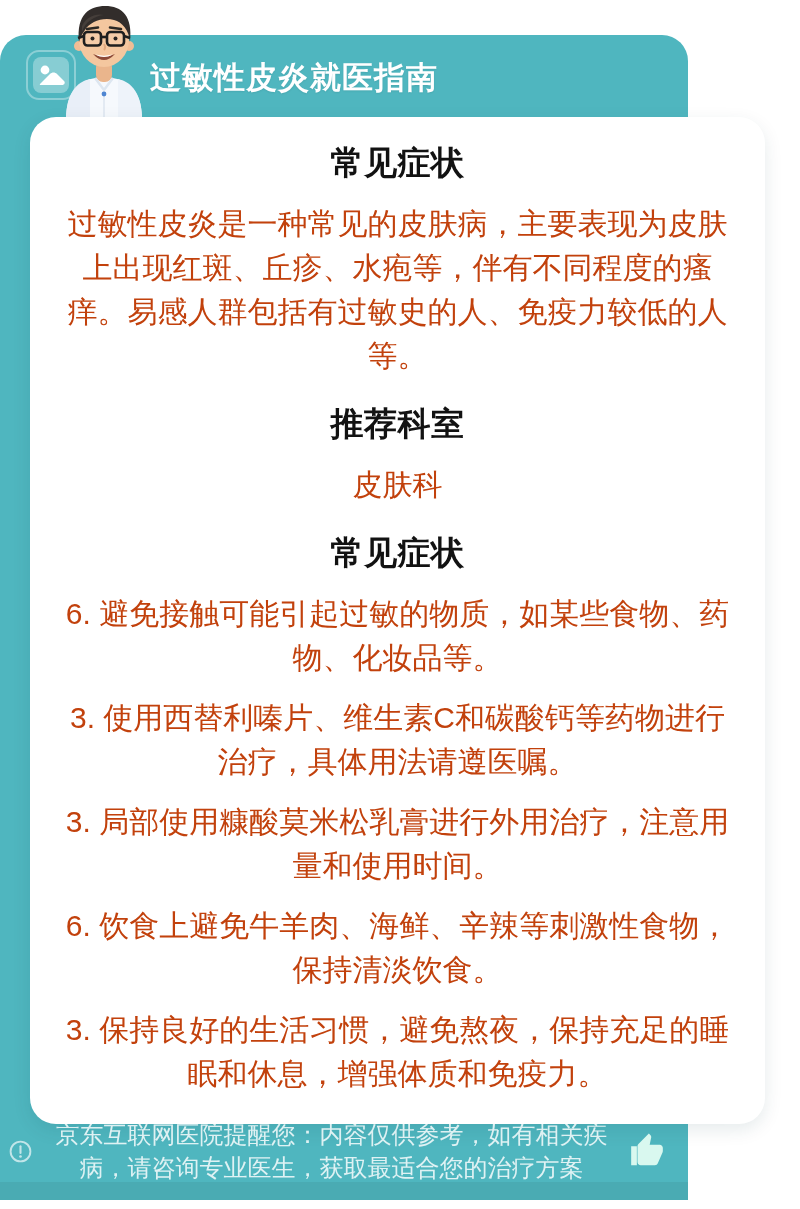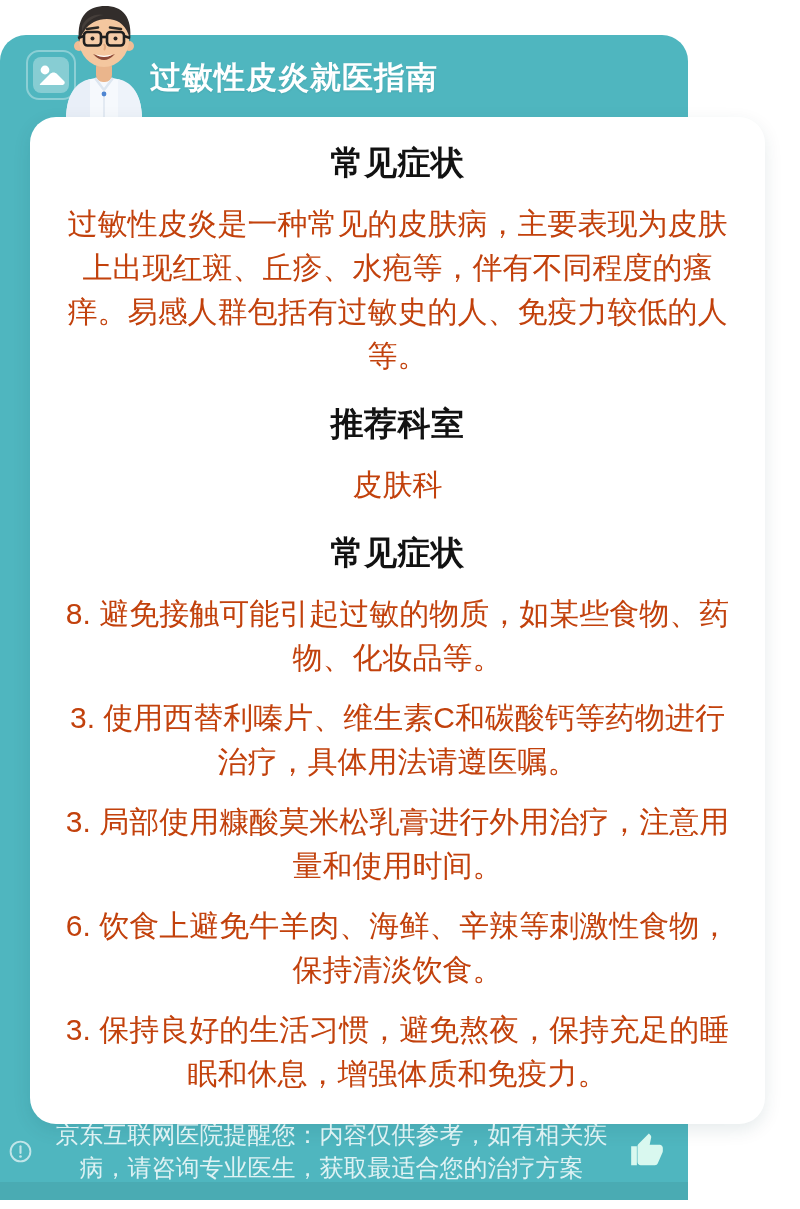--- a/index.html
+++ b/index.html
@@ -128,21 +128,21 @@
   </div>
 
   <div class="card">
     <h2>常见症状</h2>
     <p>过敏性皮炎是一种常见的皮肤病，主要表现为皮肤上出现红斑、丘疹、水疱等，伴有不同程度的瘙痒。易感人群包括有过敏史的人、免疫力较低的人等。</p>
 
     <h2>推荐科室</h2>
     <p>皮肤科</p>
 
     <h2>常见症状</h2>
-    <p class="care-item">8. 避免接触可能引起过敏的物质，如某些食物、药物、化妆品等。</p>
+    <p class="care-item">6. 避免接触可能引起过敏的物质，如某些食物、药物、化妆品等。</p>
     <p class="care-item">3. 使用西替利嗪片、维生素C和碳酸钙等药物进行治疗，具体用法请遵医嘱。</p>
     <p class="care-item">3. 局部使用糠酸莫米松乳膏进行外用治疗，注意用量和使用时间。</p>
     <p class="care-item">6. 饮食上避免牛羊肉、海鲜、辛辣等刺激性食物，保持清淡饮食。</p>
     <p class="care-item">3. 保持良好的生活习惯，避免熬夜，保持充足的睡眠和休息，增强体质和免疫力。</p>
   </div>
 
   <div class="footer">
     <svg class="info-icon" width="25" height="25" viewBox="0 0 24 24">
       <circle cx="12" cy="12" r="9.5" fill="none" stroke="rgba(255,255,255,0.65)" stroke-width="1.8"></circle>
       <line x1="12" y1="7" x2="12" y2="13.5" stroke="rgba(255,255,255,0.65)" stroke-width="2" stroke-linecap="round"></line>

